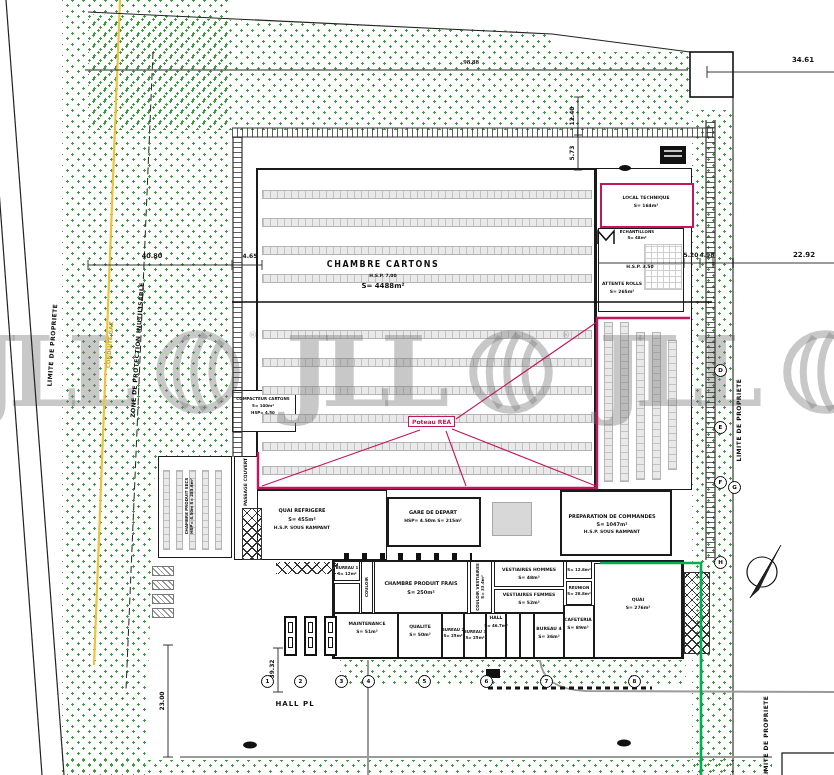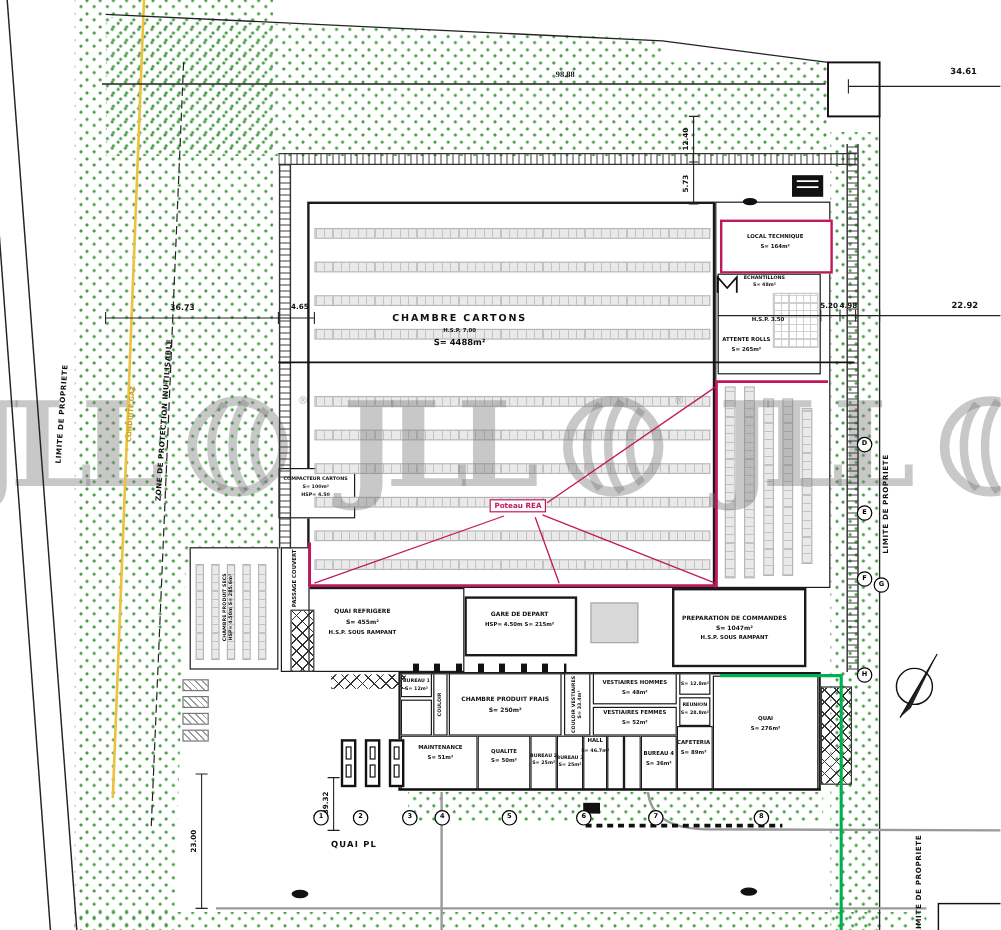--- a/index.html
+++ b/index.html
@@ -318,28 +318,28 @@
   <div class="lbl ctr s4" style="left:453px;top:636px;">S= 25m²</div>
   <div class="lbl ctr s4" style="left:475px;top:632px;">BUREAU 3</div>
   <div class="lbl ctr s4" style="left:475px;top:638px;">S= 25m²</div>
   <div class="lbl ctr s45" style="left:496px;top:618px;">HALL</div>
   <div class="lbl ctr s4" style="left:496px;top:626px;">S= 46.7m²</div>
   <div class="lbl ctr s45" style="left:549px;top:629px;">BUREAU 4</div>
   <div class="lbl ctr s45" style="left:549px;top:637px;">S= 36m²</div>
   <div class="lbl ctr s45" style="left:638px;top:600px;">QUAI</div>
   <div class="lbl ctr s45" style="left:638px;top:608px;">S= 276m²</div>
 
-  <div class="lbl ctr s7" style="left:295px;top:704px;letter-spacing:1px;">QUAI PL</div>
+  <div class="lbl ctr s7" style="left:295px;top:704px;letter-spacing:1px;">HALL PL</div>
 
   <div class="lbl ctr s7 dim" style="left:471px;top:62px;font-family:Liberation Serif, serif;">98.88</div>
   <div class="lbl ctr s7 dim" style="left:788px;top:60px;margin-left:15px;">34.61</div>
   <div class="lbl ctr s7 dim" style="left:804px;top:255px;">22.92</div>
   <div class="lbl ctr s6 dim" style="left:691px;top:255px;">5.20</div>
   <div class="lbl ctr s6 dim" style="left:707px;top:255px;">4.98</div>
-  <div class="lbl ctr s65 dim" style="left:152px;top:257px;">36.73</div>
+  <div class="lbl ctr s65 dim" style="left:152px;top:257px;">40.80</div>
   <div class="lbl ctr s6 dim" style="left:250px;top:256px;">4.65</div>
   <div class="lbl vctr s6 dim" style="left:572px;top:116px;">12.40</div>
   <div class="lbl vctr s6 dim" style="left:572px;top:153px;">5.73</div>
   <div class="lbl vctr s6 dim" style="left:162px;top:701px;">23.00</div>
   <div class="lbl vctr s6 dim" style="left:272px;top:669px;">39.32</div>
 
   <div class="lbl vtilt s6" style="left:52px;top:345px;letter-spacing:.5px;">LIMITE DE PROPRIETE</div>
   <div class="lbl vctr s6" style="left:739px;top:420px;letter-spacing:.5px;">LIMITE DE PROPRIETE</div>
   <div class="lbl vctr s6" style="left:766px;top:737px;letter-spacing:.5px;">LIMITE DE PROPRIETE</div>
   <div class="lbl vtilt s6" style="left:137px;top:350px;letter-spacing:.4px;">ZONE DE PROTECTION INUTILISABLE</div>

